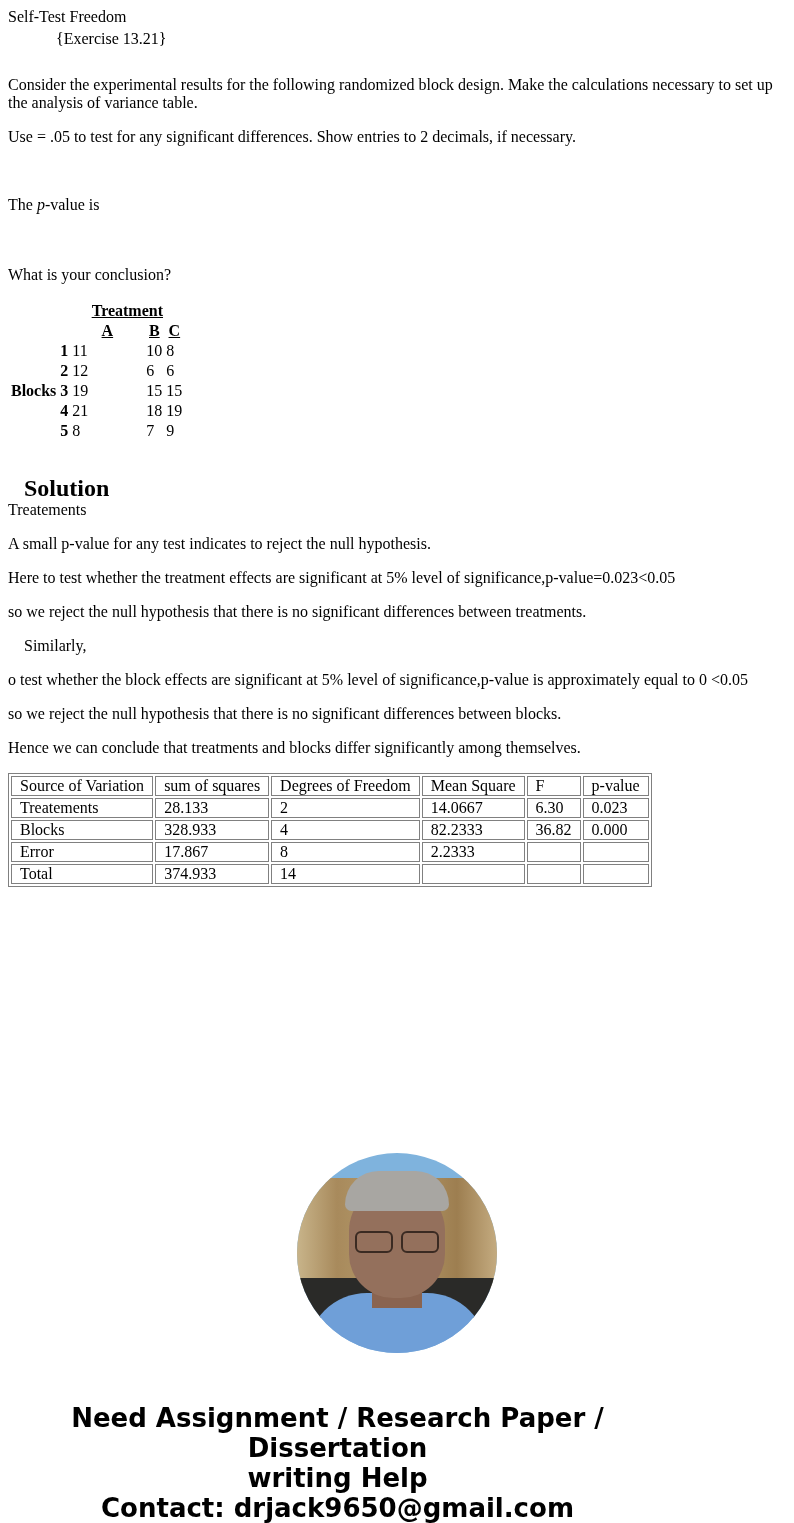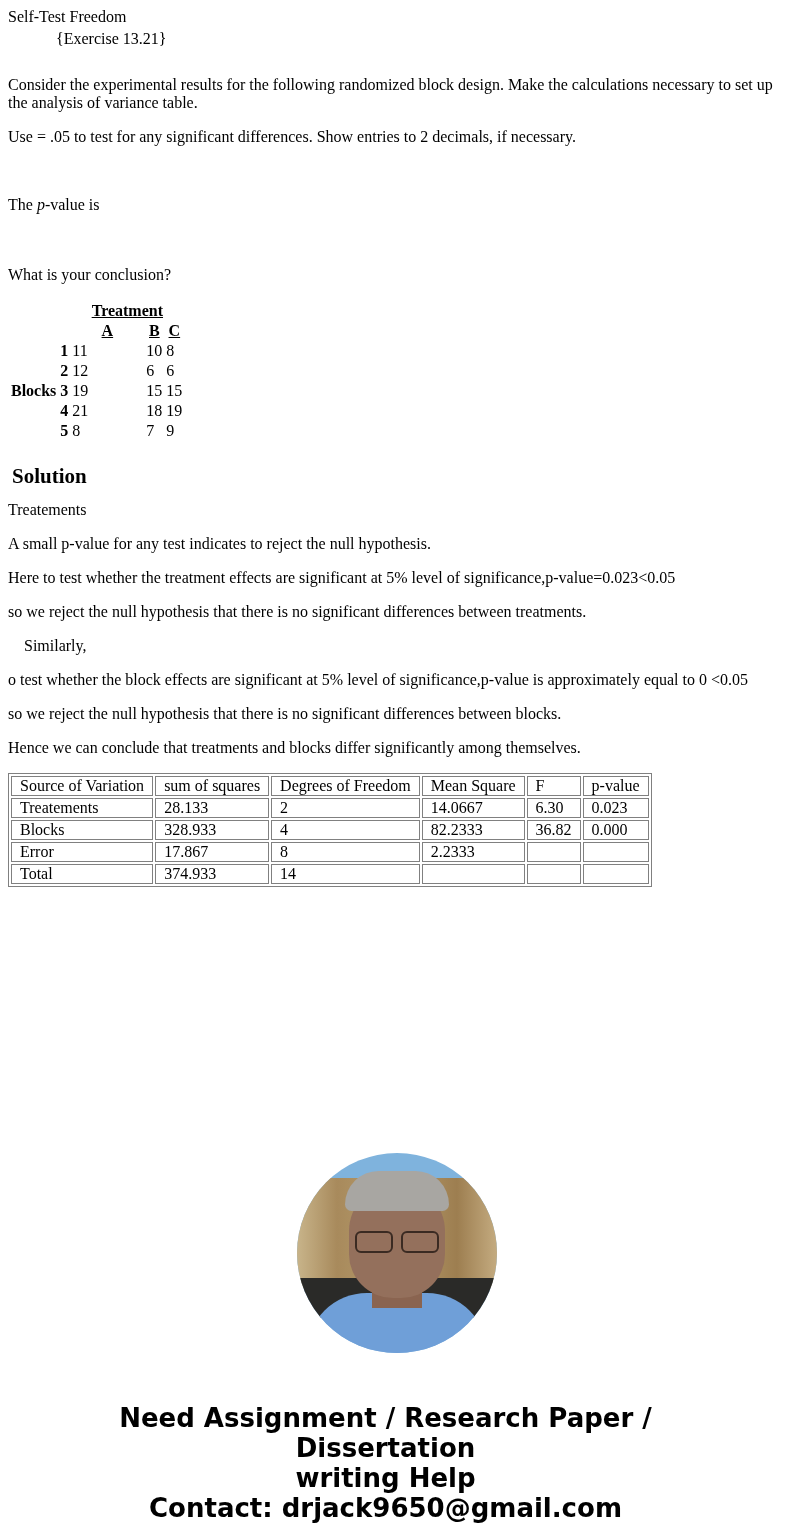--- a/index.html
+++ b/index.html
@@ -44,22 +44,22 @@
     }
     .treat-table th { font-weight: bold; }
     .treat-table .center { text-align: center; text-decoration: underline; }
     .treat-table .blk { text-align: right; font-weight: bold; }
     .treat-table .colA { width: 70px; }
 
     .solution-heading {
       position: absolute;
       left: 8px;
       top: 461px;
-      margin: 4px;
-      font-size: 21px;
+      margin: 16px;
+      font-size: 24px;
       font-weight: bold;
       line-height: 22px;
     }
     .s1 { position: absolute; left: 8px; top: 501px; }
     .s2 { position: absolute; left: 8px; top: 535px; }
     .s3 { position: absolute; left: 8px; top: 569px; }
     .s4 { position: absolute; left: 8px; top: 603px; }
     .s5 { position: absolute; left: 24px; top: 637px; }
     .s6 { position: absolute; left: 8px; top: 671px; }
     .s7 { position: absolute; left: 8px; top: 705px; }
@@ -136,21 +136,20 @@
       position: absolute;
       left: 0;
       top: 1403px;
       width: 675px;
       text-align: center;
       font-family: "DejaVu Sans", sans-serif;
       font-weight: bold;
       font-size: 26px;
       line-height: 30px;
       color: #000;
-      padding-left: 48px;
     }
   </style>
 </head>
 <body>
 
 <p class="p1">Self-Test Freedom</p>
 <p class="p2">{Exercise 13.21}</p>
 <p class="p3">Consider the experimental results for the following randomized block design. Make the calculations necessary to set up the analysis of variance table.</p>
 <p class="p4">Use = .05 to test for any significant differences. Show entries to 2 decimals, if necessary.</p>
 <p class="p5"><span>The </span><i>p</i><span>-value is</span></p>

